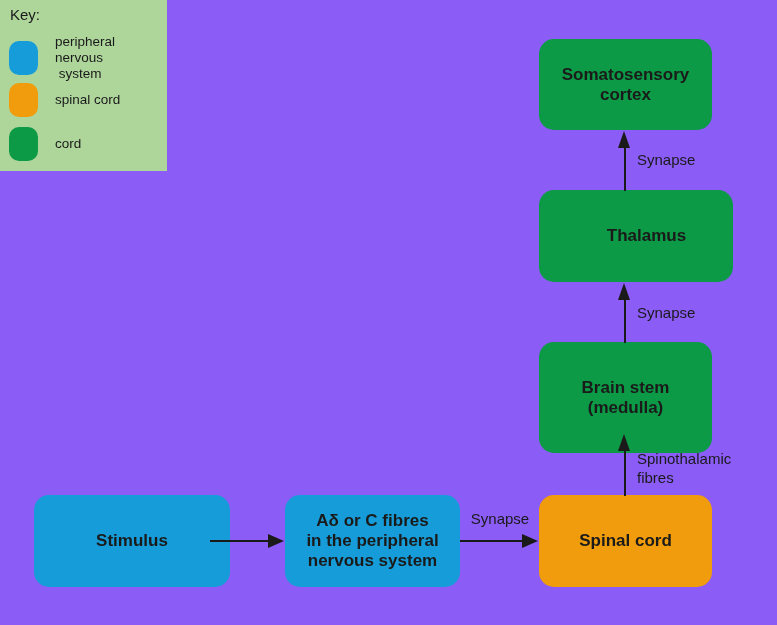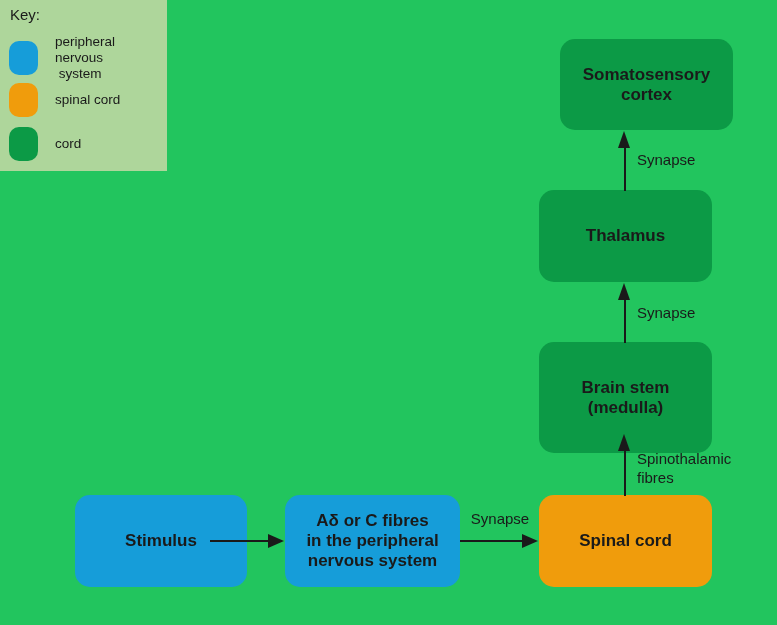--- a/index.html
+++ b/index.html
@@ -15,25 +15,25 @@
   .key-row-1{top:83px;}
   .key-row-2{top:127px;}
   .swatch{width:29px;height:34px;border-radius:10px;flex:0 0 auto;}
   .key-label{font-size:13.5px;line-height:16px;white-space:pre-wrap;}
   
   .node{
     position:absolute;border-radius:15px;
     display:flex;align-items:center;justify-content:center;text-align:center;
   }
   .node-label{font-size:17px;font-weight:bold;line-height:20px;white-space:pre-line;}
-  .pos-stimulus{left:34px;top:495px;width:172px;height:92px;margin-left:41px;}
+  .pos-stimulus{left:34px;top:495px;width:196px;height:92px;}
   .pos-fibres{left:285px;top:495px;width:175px;height:92px;}
   .pos-spinal{left:539px;top:495px;width:173px;height:92px;}
   .pos-brainstem{left:539px;top:342px;width:173px;height:111px;}
-  .pos-thalamus{left:539px;top:190px;width:173px;height:92px;}
+  .pos-thalamus{left:539px;top:190px;width:173px;height:92px;padding-left:21px;}
   .pos-cortex{left:539px;top:39px;width:173px;height:91px;}
   
   .hline{position:absolute;height:2.4px;background:#1a1a1a;}
   .vline{position:absolute;width:2.4px;background:#1a1a1a;}
   .head-right{position:absolute;width:0;height:0;
     border-left:16px solid #1a1a1a;border-top:7px solid transparent;border-bottom:7px solid transparent;}
   .head-up{position:absolute;width:0;height:0;
     border-bottom:17px solid #1a1a1a;border-left:6.5px solid transparent;border-right:6.5px solid transparent;}
   .a1-line{left:210px;top:540px;width:60px;}
   .a1-head{left:268px;top:534px;}
@@ -48,21 +48,21 @@
   
   .edge-label{position:absolute;font-size:15px;font-weight:normal;line-height:19px;white-space:pre-line;}
   .lbl-synapse-top{left:637px;top:150px;}
   .lbl-synapse-mid{left:637px;top:303px;}
   .lbl-spinothalamic{left:637px;top:449px;}
   .lbl-synapse-bottom{left:458px;top:509px;width:84px;text-align:center;}
 </style>
 </head>
 <body>
 
-<div class="canvas" style="background-color: #22c55e;">
+<div class="canvas" style="background-color: #8b5cf6;">
 
   <div class="key" style="background-color: rgb(174, 214, 155);">
     <div class="key-title">Key:</div>
     <div class="key-row key-row-0">
       <span class="swatch" style="background-color: rgb(22, 157, 217);"></span>
       <span class="key-label">peripheral nervous
  system</span>
     </div>
     <div class="key-row key-row-1">
       <span class="swatch" style="background-color: rgb(240, 156, 12);"></span>
@@ -85,21 +85,21 @@
   <div class="node pos-spinal" style="background-color: rgb(240, 156, 12);">
     <span class="node-label">Spinal cord</span>
   </div>
   <div class="node pos-brainstem" style="background-color: rgb(12, 154, 70);">
     <span class="node-label">Brain stem
 (medulla)</span>
   </div>
   <div class="node pos-thalamus" style="background-color: rgb(12, 154, 70);">
     <span class="node-label">Thalamus</span>
   </div>
-  <div class="node pos-cortex" style="background-color: rgb(12, 154, 70); margin-left: 21px;">
+  <div class="node pos-cortex" style="background-color: rgb(12, 154, 70);">
     <span class="node-label">Somatosensory
 cortex</span>
   </div>
 
   <div class="hline a1-line"></div>
   <div class="head-right a1-head"></div>
 
   <div class="hline a2-line"></div>
   <div class="head-right a2-head"></div>
 

